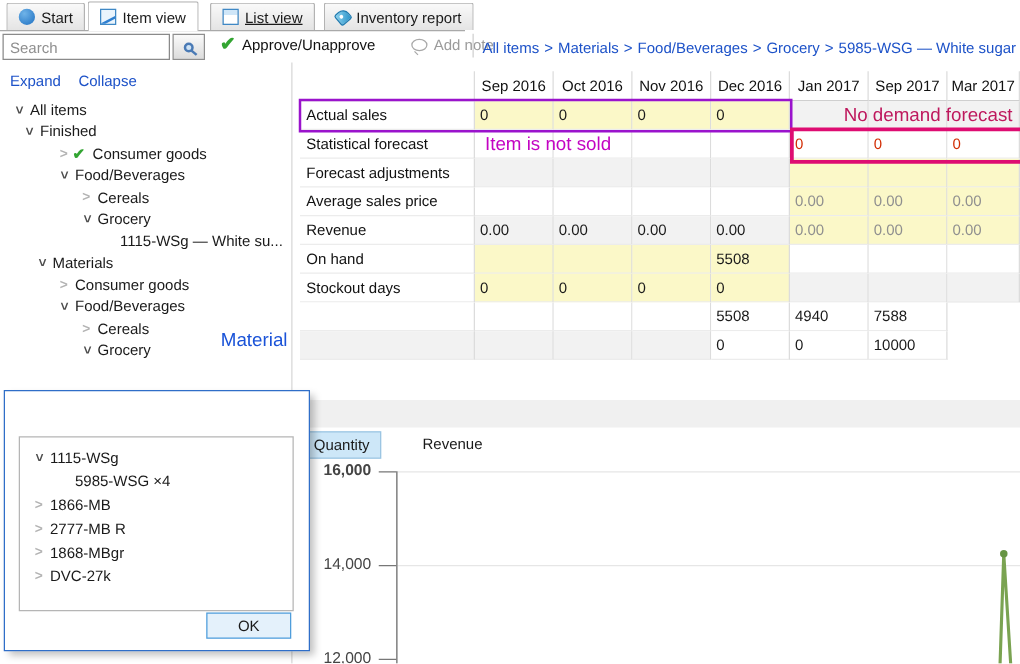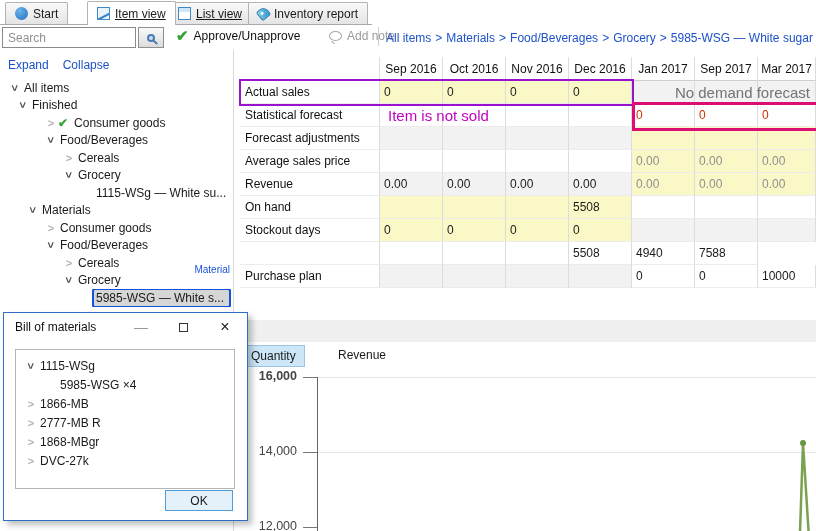--- a/index.html
+++ b/index.html
@@ -46,37 +46,37 @@
   
   #panel-divider{position:absolute;left:233px;top:50px;width:1px;height:481px;background:#d8d8d8;}
   #tree-panel{position:absolute;left:0;top:52px;width:232px;}
   #tree-links{padding:6px 0 7px 8px;display:flex;gap:14px;color:#1d52c8;}
   .titem{height:17.5px;display:flex;align-items:center;white-space:nowrap;overflow:hidden;}
   .chev{display:inline-block;width:14px;flex:none;text-align:center;color:#b3b3b3;font-size:11px;font-weight:bold;}
   .chev.exp{transform:rotate(90deg);color:#4d4d4d;}
   .tlabel{padding:1px 5px 1px 2px;}
   .titem.selected .tlabel{background:#d6d6d6;box-shadow:0 0 0 2px #1452d8;border-radius:1px;}
   #material-note{position:absolute;left:146px;top:264px;width:84px;text-align:right;
-                 color:#1a53d8;font-size:10px;}
+                 color:#1a53d8;font-size:15px;}
 
   
   #table{position:absolute;left:240px;top:57px;width:576px;}
   .trow{display:grid;grid-template-columns:140px 63px 63px 63px 63px 63px 63px 58px;}
   .hcell{height:24px;text-align:center;padding-top:5px;border-right:1px solid #dcdcdc;border-bottom:1px solid #cfcfcf;color:#111;}
   .hcell:first-child{border-right:1px solid #dcdcdc;}
   .cell{height:23px;padding:4px 4px 0 4px;border-right:1px solid #dcdcdc;border-bottom:1px solid #ececec;overflow:hidden;}
   .rowlabel{height:23px;padding:4px 4px 0 5px;border-right:1px solid #dcdcdc;border-bottom:1px solid #ececec;color:#111;white-space:nowrap;}
   .bg-y{background:#fbf8c8;} .bg-g{background:#f2f2f2;} .bg-w{background:#fff;}
   .fg-m{color:#8f8f8f;} .fg-r{color:#d22d04;}
 
   
   .ann-rect{position:absolute;pointer-events:none;z-index:5;}
   #rect-actual{left:-1px;top:22px;width:395px;height:27px;border:2px solid #9a13cc;}
   #rect-forecast{left:392px;top:45px;width:260px;height:29px;border:3px solid #de0d72;}
-  #txt-noforecast{position:absolute;left:392px;top:27px;width:178px;text-align:right;color:#737373;font-size:15px;z-index:6;}
+  #txt-noforecast{position:absolute;left:392px;top:27px;width:178px;text-align:right;color:#be185d;font-size:15px;z-index:6;}
   #txt-notsold{position:absolute;left:148px;top:50px;color:#c303c3;font-size:15px;z-index:6;}
 
   
   #chart{position:absolute;left:240px;top:320px;width:576px;height:211px;overflow:hidden;}
   #chart-strip{position:absolute;left:0;top:0;width:576px;height:22px;background:#f0f0f0;}
   .ctab{position:absolute;top:25px;padding:3px 8px;}
   .ctab.active{background:#cde7f8;border:1px solid #9cc5e2;}
   .ytick-label{position:absolute;width:57px;text-align:right;color:#444;font-size:12.5px;}
   .ytick-mark{position:absolute;left:63px;width:14px;height:1px;background:#777;}
   .gridline{position:absolute;left:78px;right:0;height:1px;background:#e6e6e6;}
@@ -101,29 +101,29 @@
 <body>
 
 <div id="stage">
 
   <div id="tabbar">
     <div id="tabline"></div>
   <div class="tab" style="left: 5px;">
         <span class="tabicon icon-info"></span>
         <span>Start</span>
       </div>
-      <div class="tab active" style="left: 87px; text-decoration: underline;">
+      <div class="tab active" style="left: 70px;">
         <span class="tabicon icon-chart"></span>
         <span>Item view</span>
       </div>
       <div class="tab" style="left: 168px; text-decoration: underline;">
         <span class="tabicon icon-table"></span>
         <span>List view</span>
       </div>
-      <div class="tab" style="left: 248px;">
+      <div class="tab" style="left: 259px;">
         <span class="tabicon icon-tag"></span>
         <span>Inventory report</span>
       </div>
     </div>
 
   <input id="search-input" placeholder="Search" style="">
   <div id="search-btn">
     <span class="mag"></span>
   </div>
   <div id="approve">
@@ -185,24 +185,20 @@
           <span class="chev exp">&gt;</span>
           <span class="tlabel">Food/Beverages</span>
         </div>
         <div class="titem" style="padding-left: 62px;">
           <span class="chev ">&gt;</span>
           <span class="tlabel">Cereals</span>
         </div>
         <div class="titem" style="padding-left: 62px;">
           <span class="chev exp">&gt;</span>
           <span class="tlabel">Grocery</span>
-        </div>
-        <div class="titem selected" style="padding-left: 80px;">
-          <span class="chev"></span>
-          <span class="tlabel">5985-WSG — White s...</span>
         </div>
       </div>
   </div>
   <div id="material-note">Material</div>
 
   <div id="table">
     <div class="ann-rect" id="rect-actual"></div>
     <div class="ann-rect" id="rect-forecast"></div>
     <div id="txt-noforecast">No demand forecast</div>
     <div id="txt-notsold">Item is not sold</div>
@@ -289,21 +285,20 @@
       <div class="trow">
         <div class="cell bg-w"></div>
         <div class="cell bg-w"></div>
         <div class="cell bg-w"></div>
         <div class="cell bg-w"></div>
         <div class="cell bg-w">5508</div>
         <div class="cell bg-w">4940</div>
         <div class="cell bg-w">7588</div>
       </div>
       <div class="trow">
-        <div class="rowlabel">Purchase plan</div>
         <div class="cell bg-g"></div>
         <div class="cell bg-g"></div>
         <div class="cell bg-g"></div>
         <div class="cell bg-g"></div>
         <div class="cell bg-w">0</div>
         <div class="cell bg-w">0</div>
         <div class="cell bg-w">10000</div>
       </div>
     </div>
 
@@ -324,26 +319,20 @@
         <div class="ytick-label" style="top: 199px; left: 0px;">12,000</div>
         <div id="yaxis"></div>
         <svg width="576" height="211" id="spike-svg">
           <polyline points="560.0,212.6 563.0,123.0 569.0,218.3" fill="none" stroke="#7aa351" stroke-width="2.5"></polyline>
           <circle cx="563.0260000000001" cy="123" r="3" fill="#679544"></circle>
         </svg>
       </div>
   </div>
 
   <div id="dialog">
-    <div id="dlg-titlebar">
-      <span id="dlg-title">Bill of materials</span>
-      <span class="dlg-btn" id="dlg-min">—</span>
-      <span class="dlg-btn" id="dlg-max"><span id="dlg-max-box"></span></span>
-      <span class="dlg-btn" id="dlg-close">×</span>
-    </div>
     <div id="dlg-tree">
         <div class="ditem" style="padding-left: 8px;">
           <span class="chev exp">&gt;</span>
           <span class="tlabel">1115-WSg</span>
         </div>
         <div class="ditem" style="padding-left: 28px;">
           <span class="chev"></span>
           <span class="tlabel">5985-WSG ×4</span>
         </div>
         <div class="ditem" style="padding-left: 8px;">

